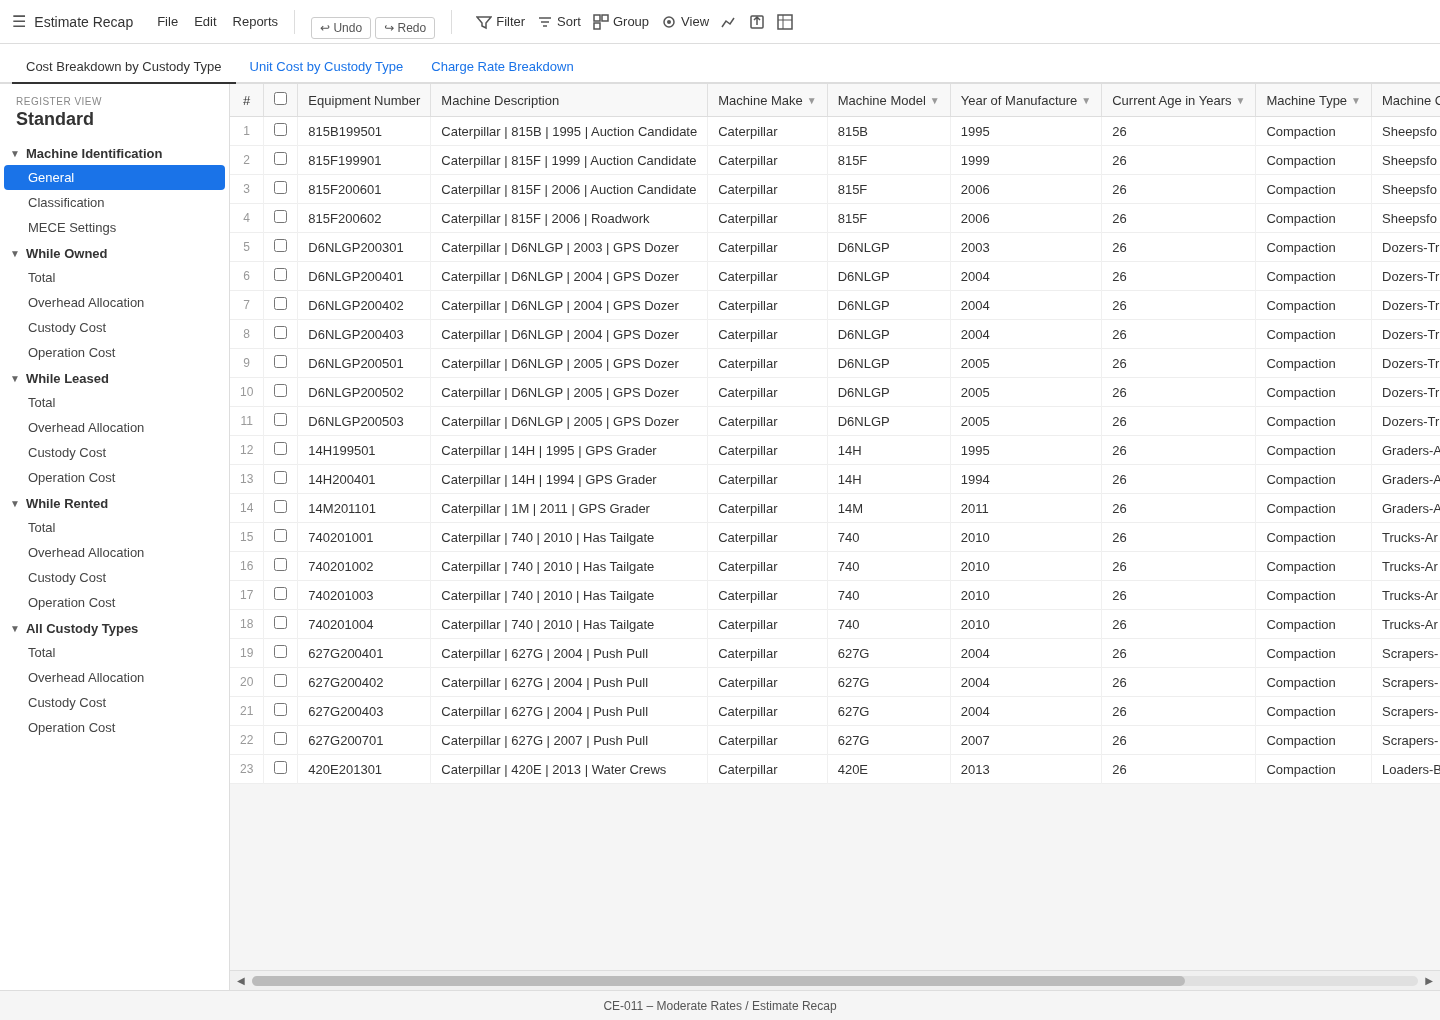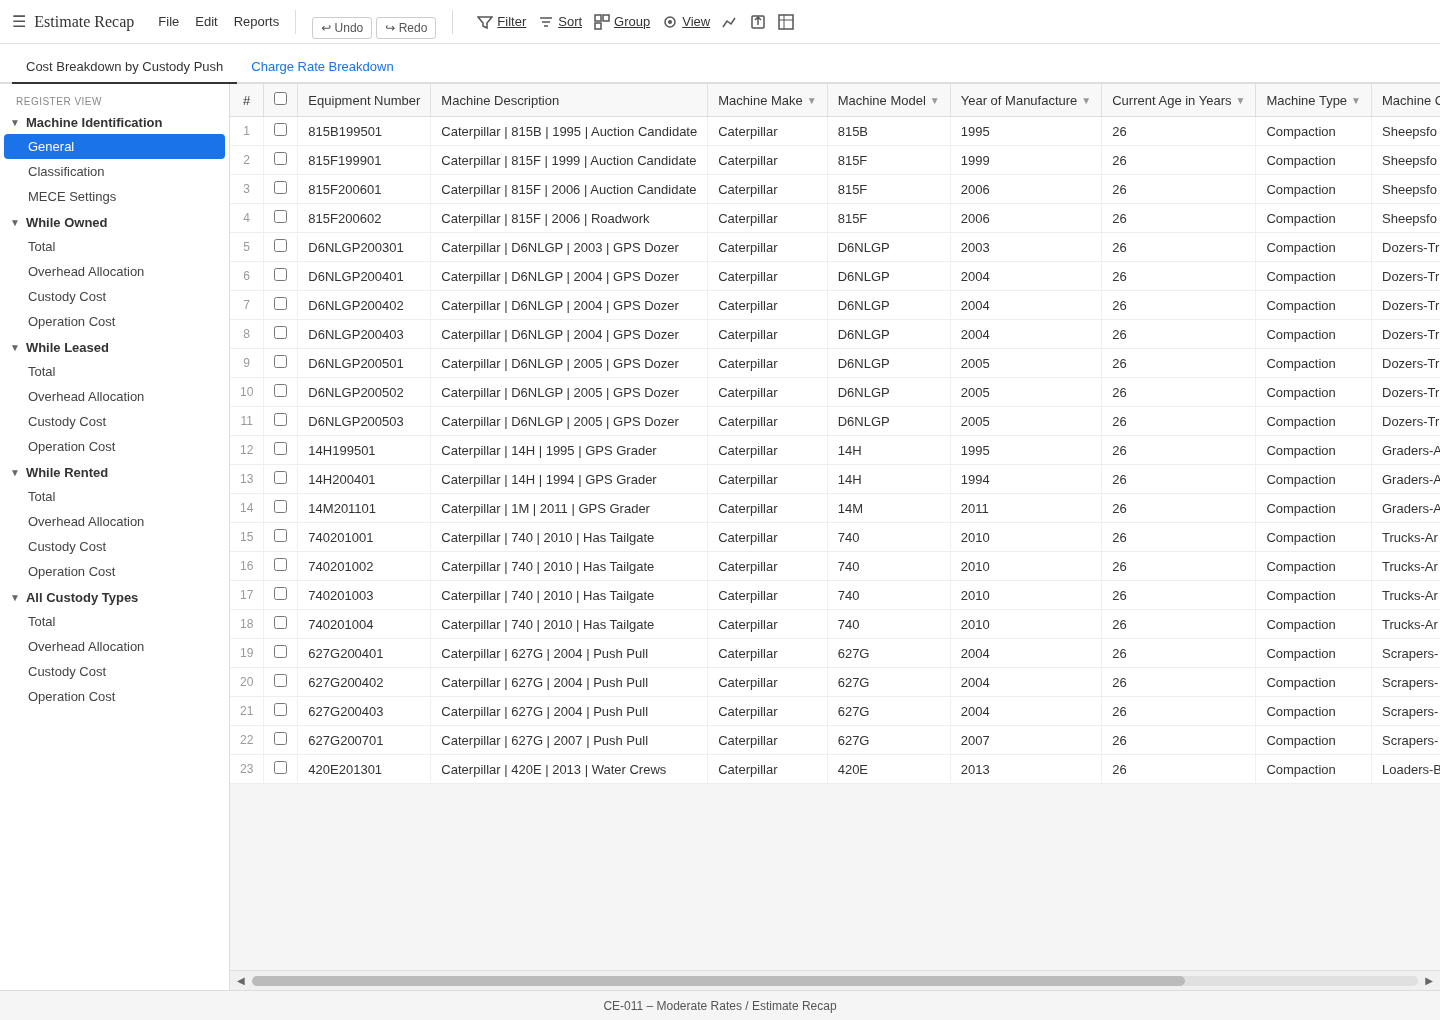--- a/index.html
+++ b/index.html
@@ -5,27 +5,27 @@
     * { box-sizing: border-box; margin: 0; padding: 0; }
     body { font-family: -apple-system, BlinkMacSystemFont, 'Segoe UI', Arial, sans-serif; font-size: 13px; background: #f5f5f5; color: #333; overflow: hidden; }
 
     
     .toolbar {
       display: flex; align-items: center; height: 44px; background: #fff;
       border-bottom: 1px solid #ddd; padding: 0 12px; gap: 16px;
     }
     .toolbar-left { display: flex; align-items: center; gap: 8px; }
     .hamburger-icon { font-size: 16px; color: #555; cursor: pointer; }
-    .app-title { font-size: 16px; font-weight: 500; font-family: Liberation Serif, serif; }
+    .app-title { font-size: 14px; font-weight: 500; }
     .toolbar-menu { display: flex; align-items: center; gap: 16px; margin-left: 8px; }
     .menu-item { font-size: 13px; color: #333; cursor: pointer; }
     .toolbar-separator { width: 1px; height: 24px; background: #ddd; }
     .undo-redo { display: flex; gap: 4px; margin-top: 12px; }
     .undo-redo button { background: none; border: 1px solid #ccc; border-radius: 3px; padding: 3px 8px; font-size: 12px; cursor: pointer; color: #555; }
-    .toolbar-actions { display: flex; align-items: center; gap: 12px; margin-left: 8px; text-decoration: underline; }
+    .toolbar-actions { display: flex; align-items: center; gap: 12px; margin-left: 8px; }
     .action-btn { display: flex; align-items: center; gap: 4px; font-size: 13px; color: #333; cursor: pointer; background: none; border: none; }
     .action-btn svg { width: 16px; height: 16px; }
 
     
     .tab-bar {
       display: flex; align-items: flex-end; height: 40px; background: #fff;
       border-bottom: 2px solid #ddd; padding: 0 12px; gap: 0;
     }
     .tab {
       padding: 8px 14px; font-size: 13px; cursor: pointer; color: #555;
@@ -163,28 +163,30 @@
       <svg viewBox="0 0 16 16">
           <rect x="1" y="1" width="14" height="14" fill="none" stroke="#555" stroke-width="1.5"></rect>
           <line x1="1" y1="6" x2="15" y2="6" stroke="#555" stroke-width="1"></line>
           <line x1="6" y1="1" x2="6" y2="15" stroke="#555" stroke-width="1"></line>
         </svg>
     </button>
   </div>
 </div>
 
 <div class="tab-bar">
-  <div class="tab active">Cost Breakdown by Custody Push</div>
+  <div class="tab active">Cost Breakdown by Custody Type</div>
+  <div class="tab blue">Unit Cost by Custody Type</div>
   <div class="tab blue">Charge Rate Breakdown</div>
 </div>
 
 <div class="main-layout">
 
   <div class="sidebar">
     <div class="register-view-label">REGISTER VIEW</div>
+    <div class="register-view-value">Standard</div>
 
     <div class="section-header">
       <span class="chevron">▼</span>
       <span>Machine Identification</span>
     </div>
     <div class="sidebar-item active">General</div>
     <div class="sidebar-item">Classification</div>
     <div class="sidebar-item">MECE Settings</div>
 
     <div class="section-header">

